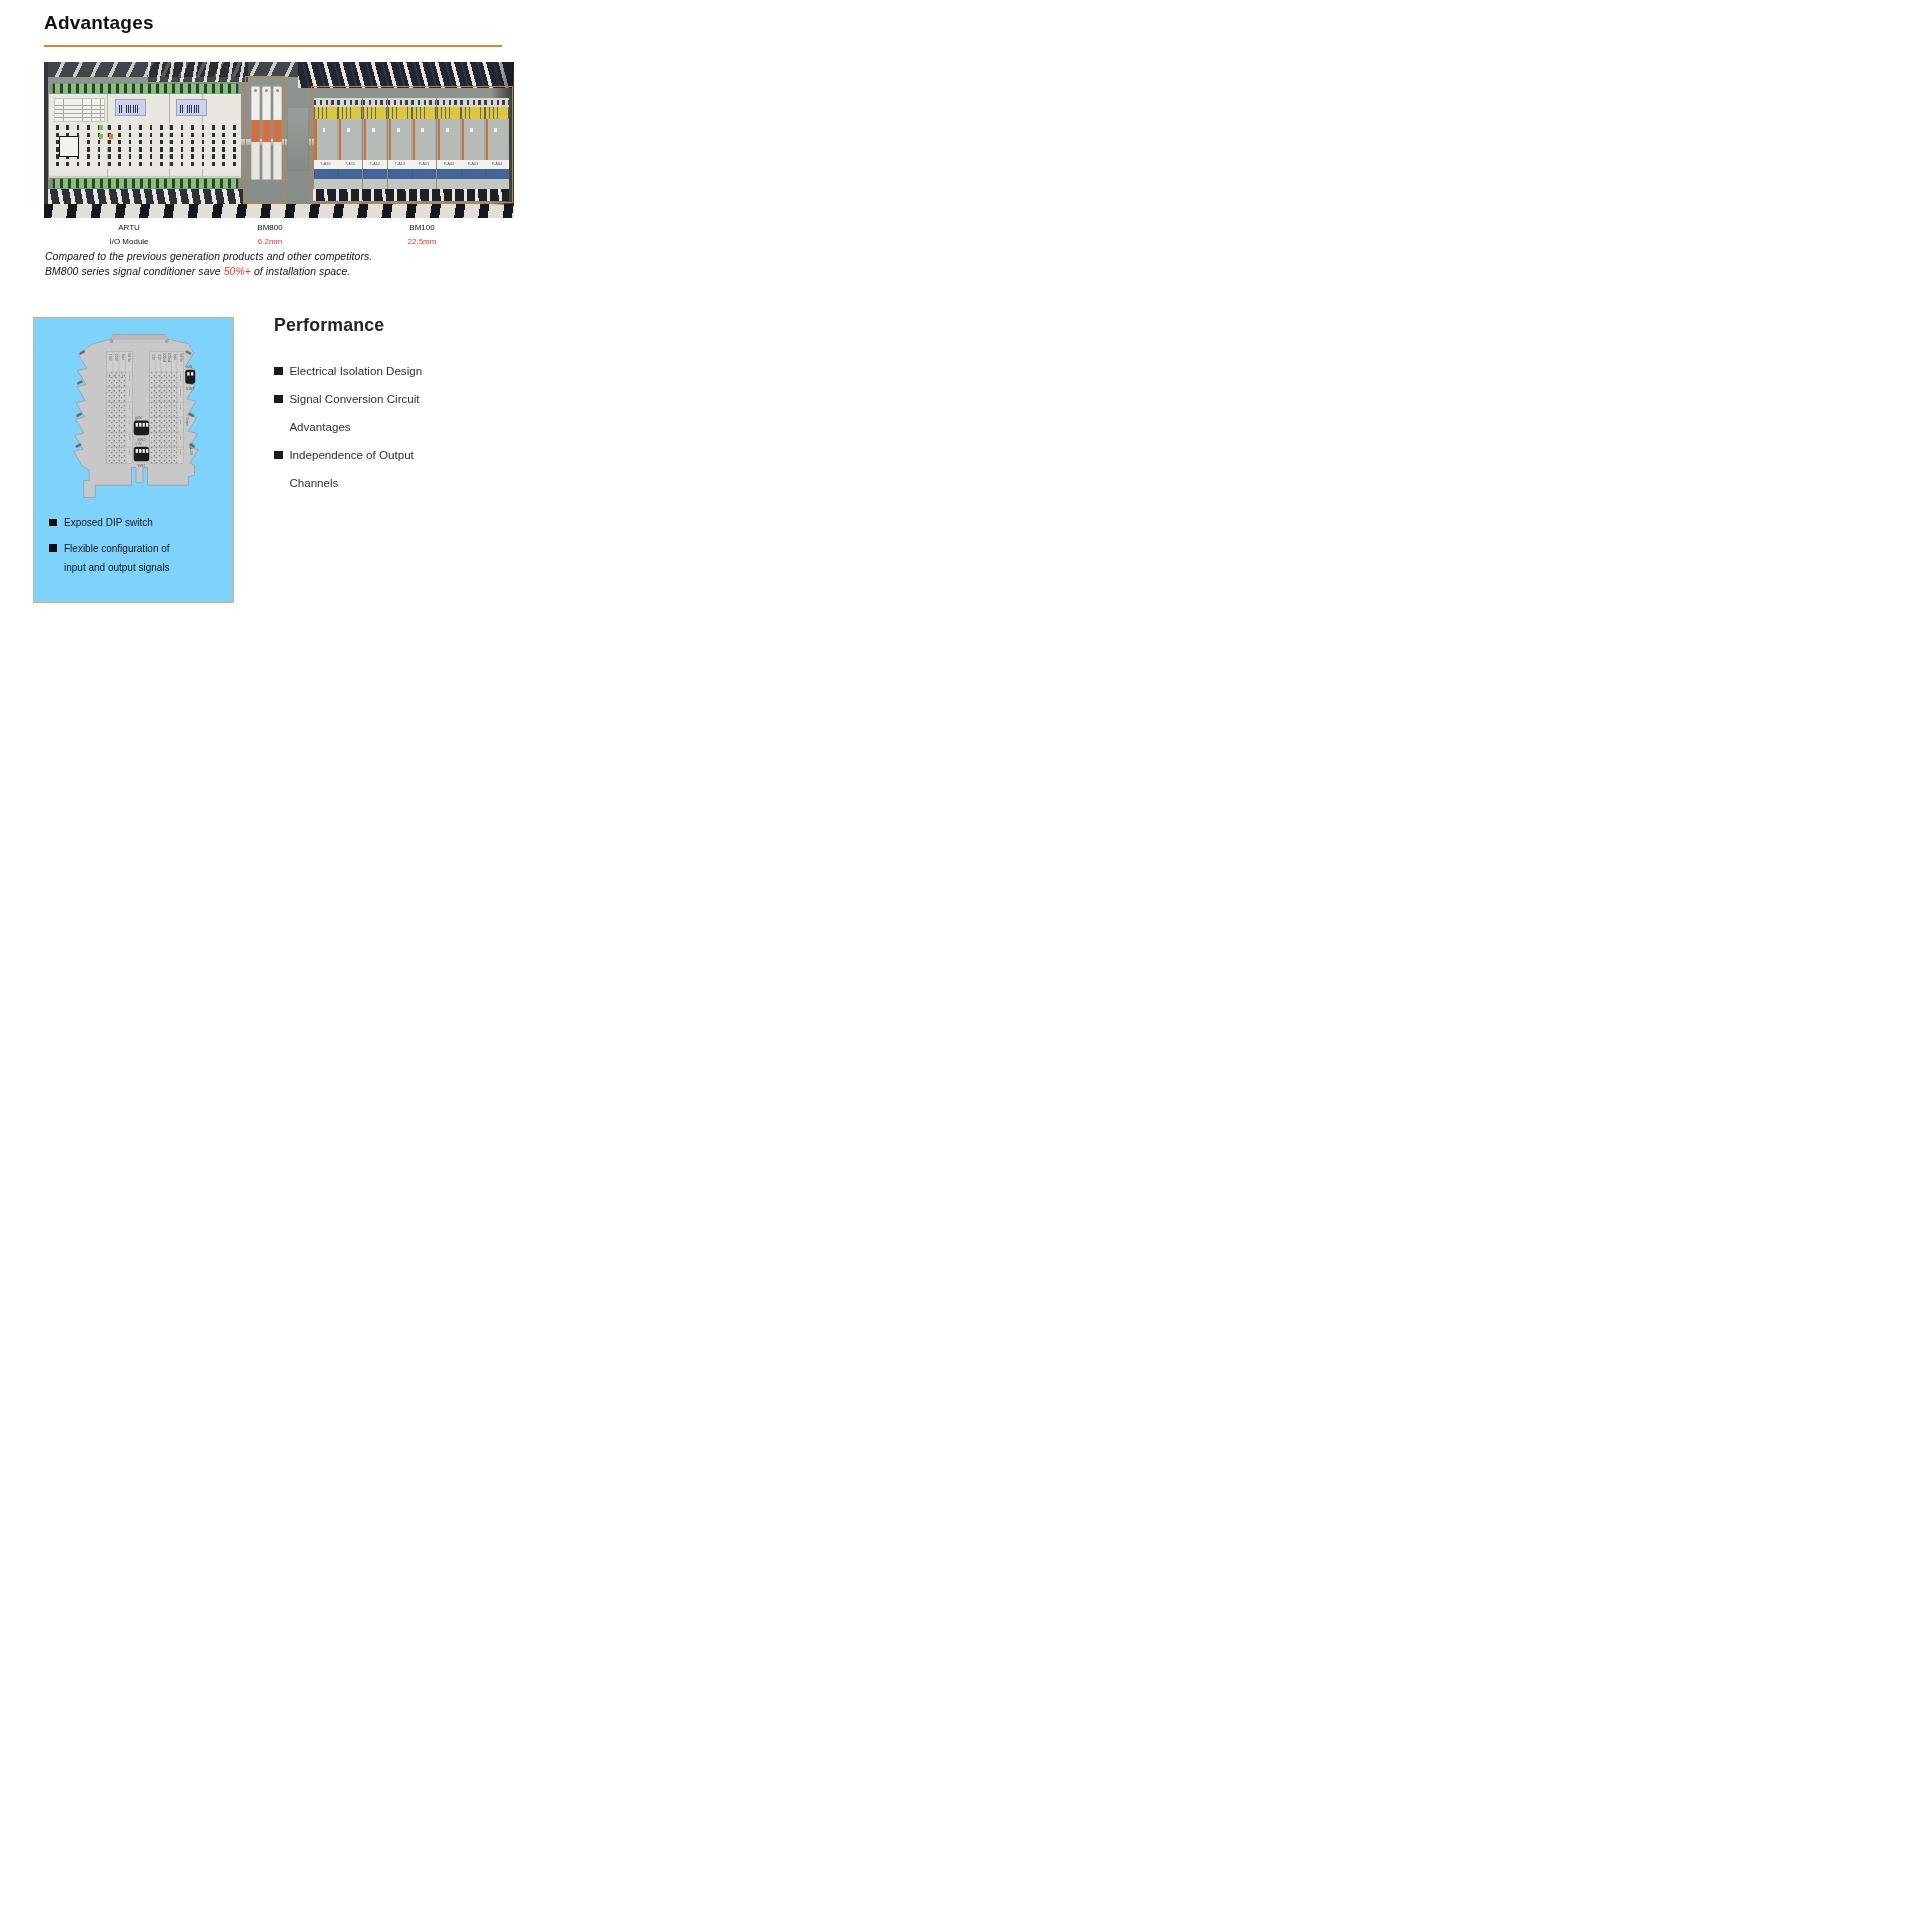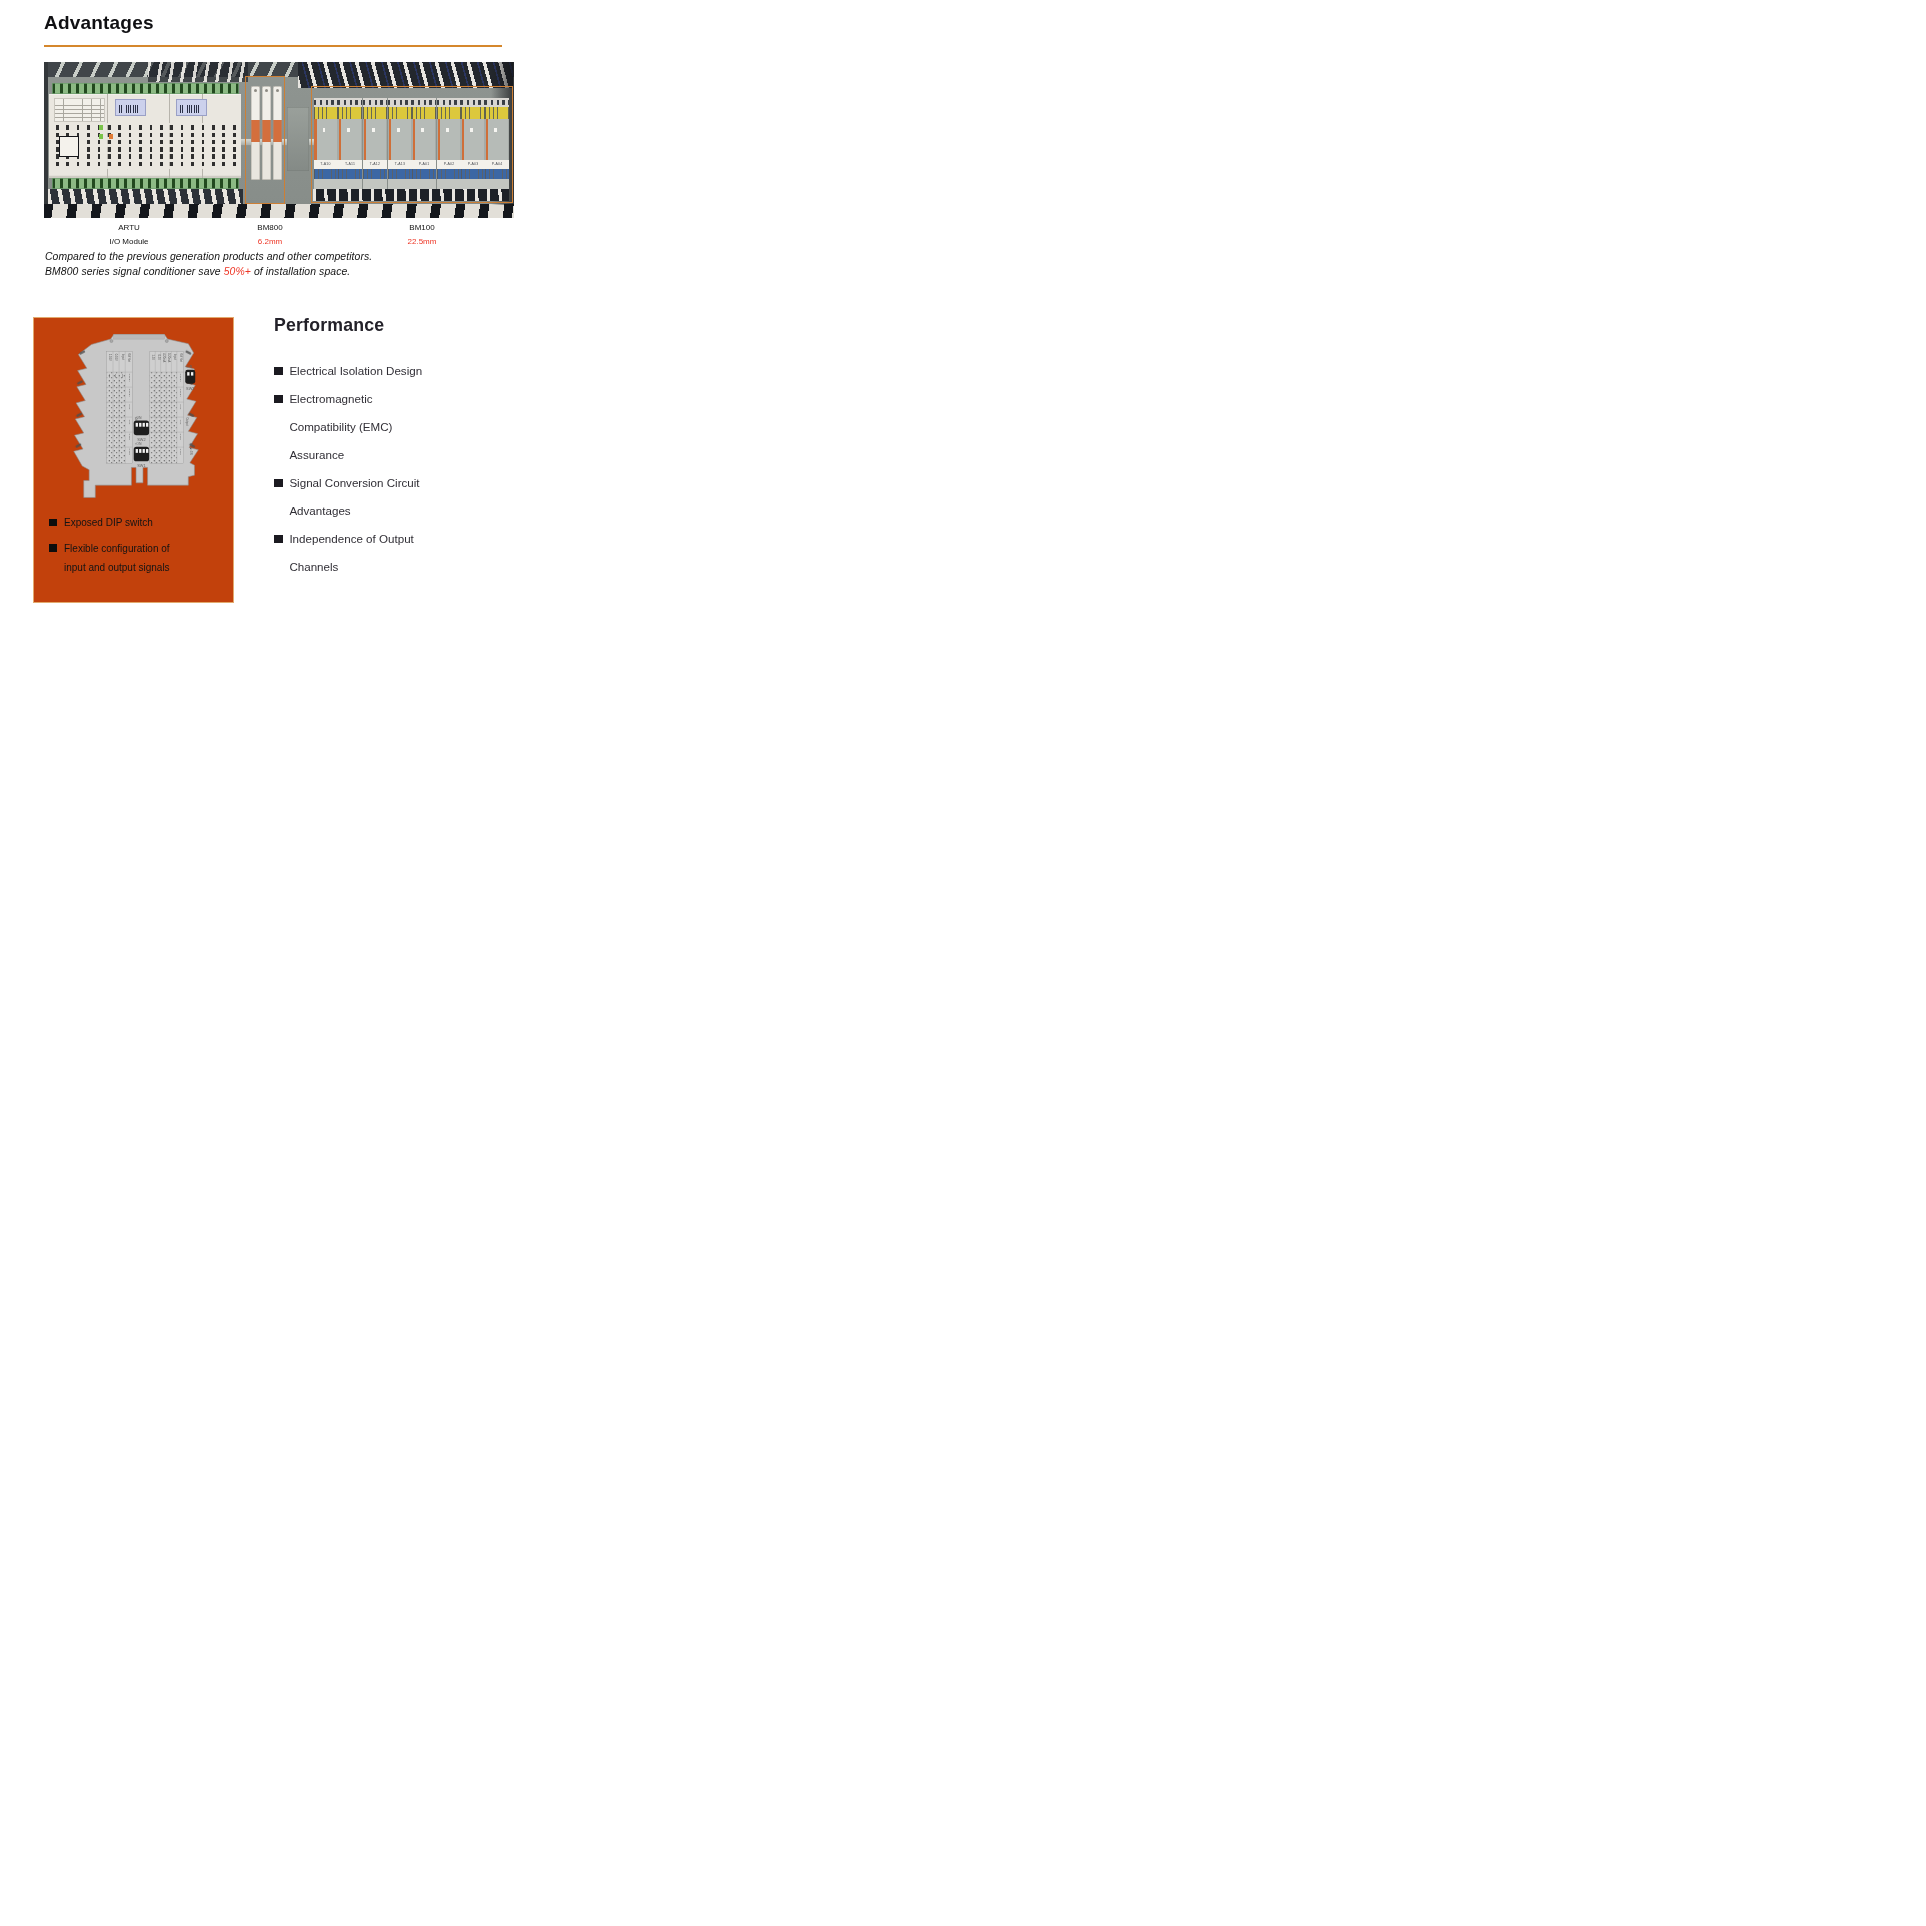--- a/index.html
+++ b/index.html
@@ -90,21 +90,21 @@
        font-size:8px;line-height:14.3px;color:#131313;}
   .cap .v-red{color:#ee3626;}
   .cap .v-bold{font-weight:400;}
 
   
   .compare{position:absolute;left:45px;top:250px;width:474px;font-size:10.4px;
        line-height:14.6px;color:#121212;letter-spacing:0.1px;font-style:italic;}
   .compare .red{color:#ee3626;text-align:center;}
 
   
-  .feature-box{position:absolute;left:33px;top:317px;width:201px;height:286px;background:#c2410c;
+  .feature-box{position:absolute;left:33px;top:317px;width:201px;height:286px;background:#7dd3fc;
        border:0.8px solid #e2aa6e;box-sizing:border-box;}
   .feature-box svg{position:absolute;left:18.5px;top:10.8px;}
   .feat-list{position:absolute;left:15.4px;top:195px;width:173px;font-size:10px;color:#141414;}
   .feat-item{position:relative;padding-left:14.6px;margin-bottom:6.5px;line-height:19px;}
   .feat-item .sq{position:absolute;left:0;top:5.8px;width:7.3px;height:7.3px;background:#0d0d0d;}
 
   
   .perf-title{position:absolute;left:274px;top:315px;font-size:17.7px;font-weight:800;
        letter-spacing:0.2px;color:#232129;}
   .perf-list{position:absolute;left:274px;top:357px;width:216px;font-size:11.6px;color:#302e35;}
@@ -370,26 +370,20 @@
   </div>
 
   <div class="perf-title">Performance</div>
   <div class="perf-list">
     <div class="perf-item">
       <span class="sq"></span>
       <div>Electrical Isolation Design</div>
     </div>
     <div class="perf-item">
       <span class="sq"></span>
-      <div>Electromagnetic</div>
-      <div>Compatibility (EMC)</div>
-      <div>Assurance</div>
-    </div>
-    <div class="perf-item">
-      <span class="sq"></span>
       <div>Signal Conversion Circuit</div>
       <div>Advantages</div>
     </div>
     <div class="perf-item">
       <span class="sq"></span>
       <div>Independence of Output</div>
       <div>Channels</div>
     </div>
   </div>
 

